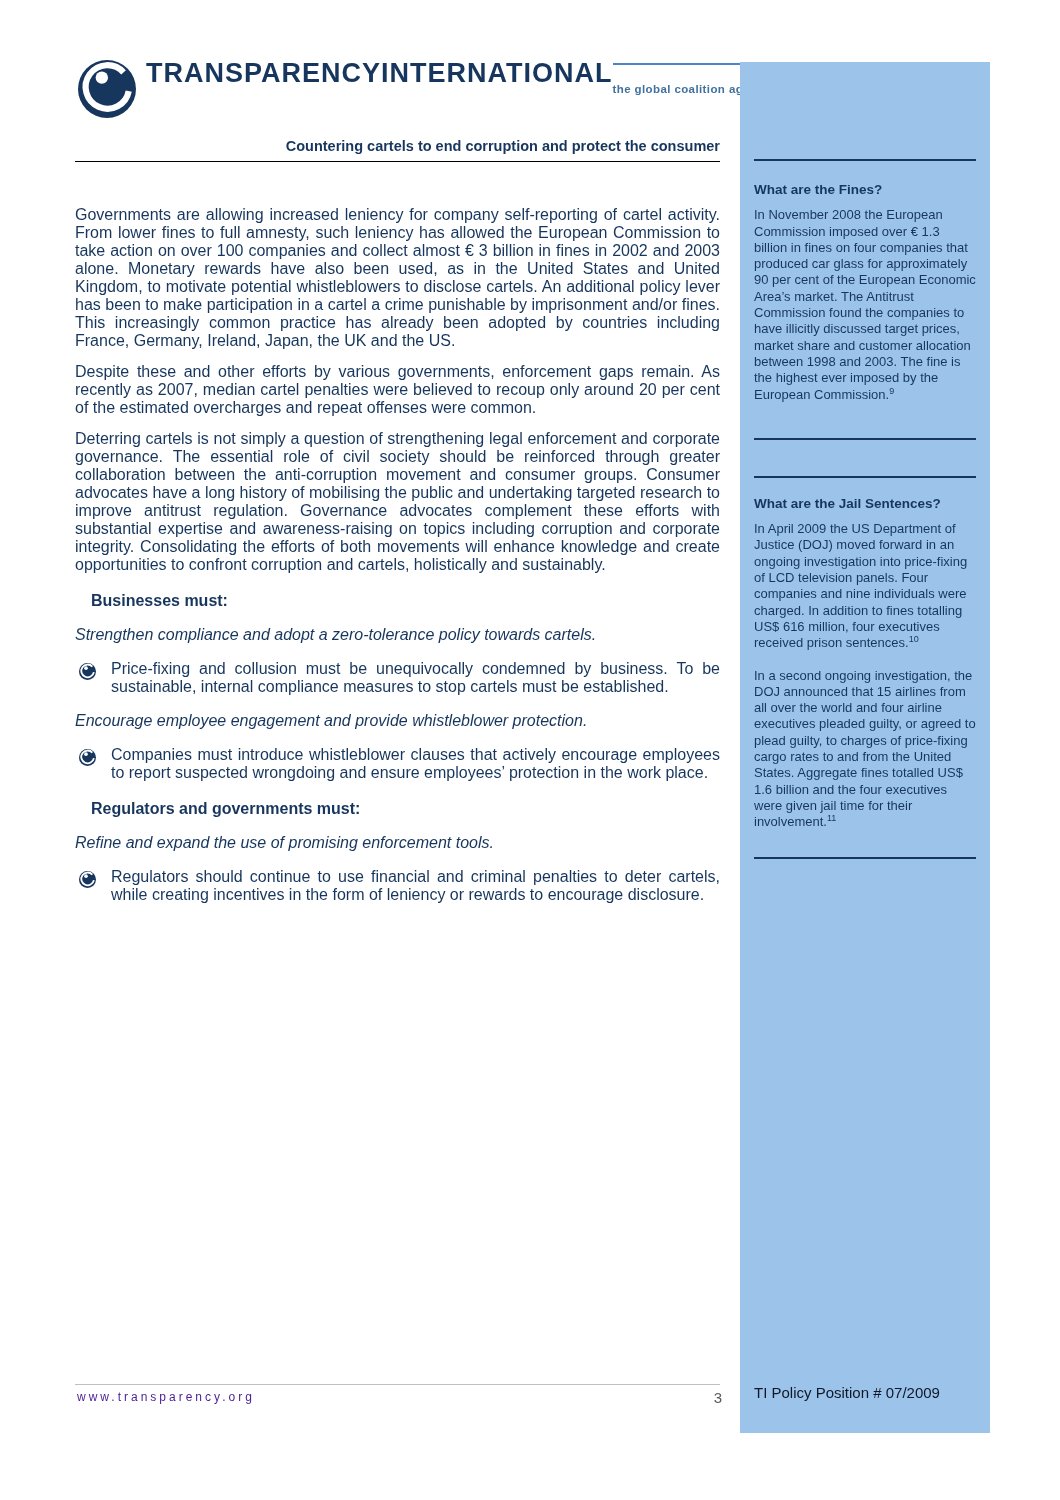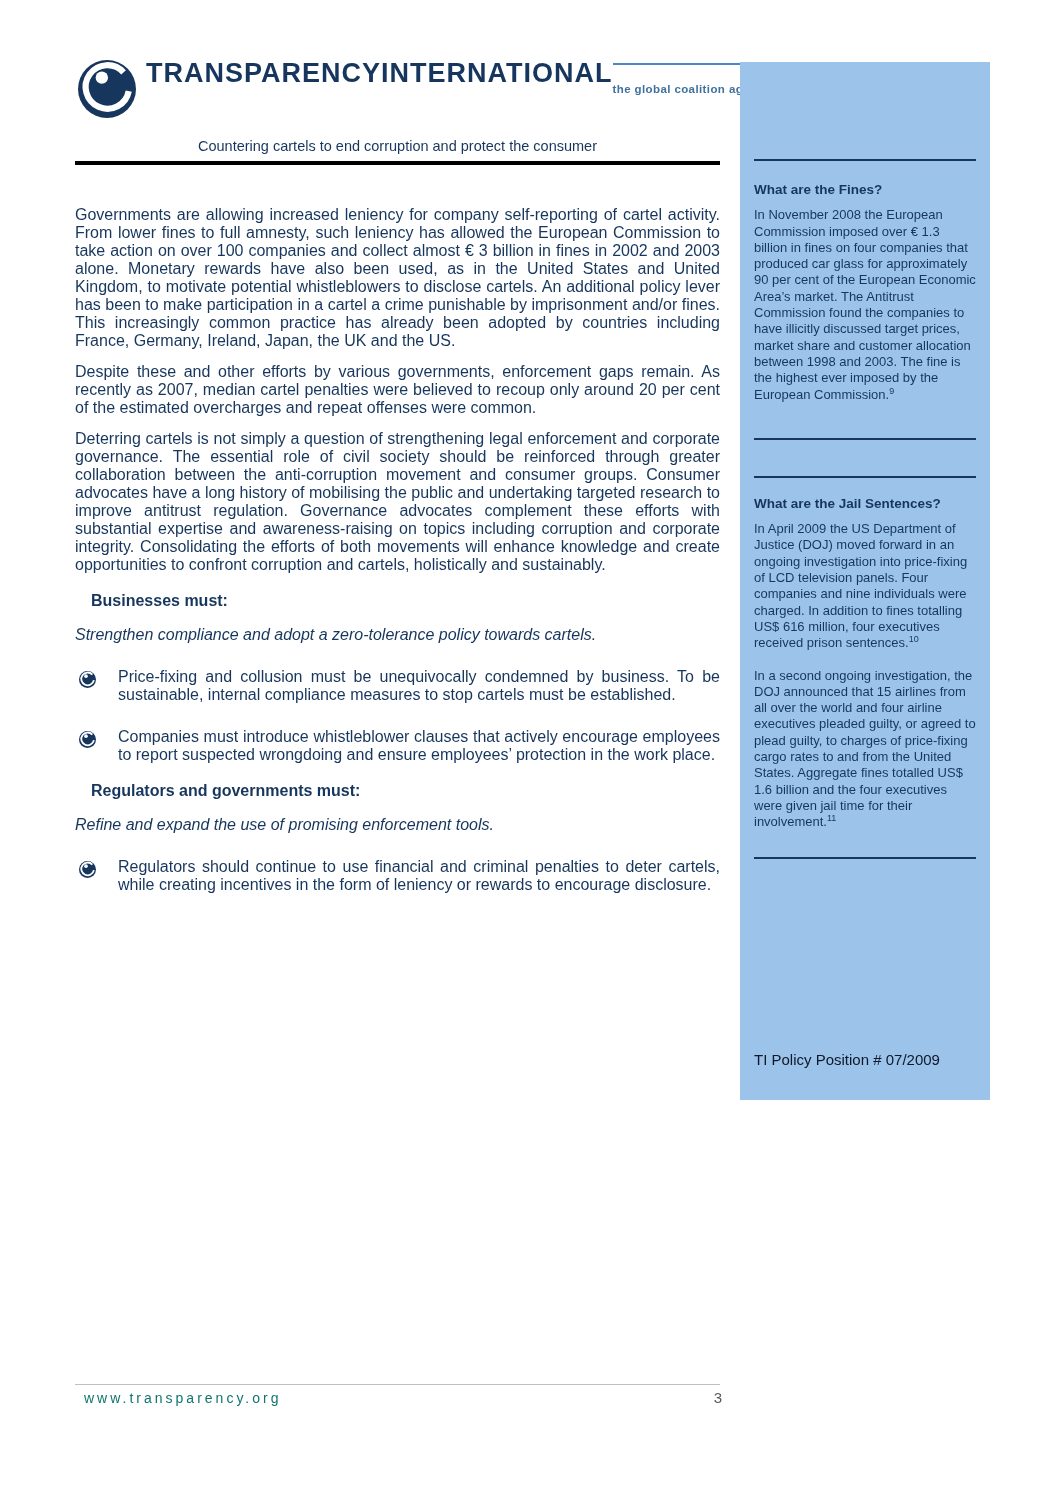--- a/index.html
+++ b/index.html
@@ -17,60 +17,60 @@
   .logo { position: absolute; left: 78px; top: 60px; display: flex; align-items: flex-start; }
   .logo-mark { width: 58px; height: 58px; margin-right: 10px; }
   .logo-text { display: flex; }
   .logo-line { font-size: 27px; font-weight: bold; color: #17365d; line-height: 27px; letter-spacing: 1px; }
   .logo-tagline-wrap { border-top: 2px solid #4a86c8; margin-top: 3px; padding-top: 14px; width: 230px; font-weight: bold; }
   .logo-tagline { font-size: 11.5px; color: #41729f; letter-spacing: 0.4px; }
 
   
   .header-title {
     position: absolute; left: 75px; top: 138px; width: 645px;
-    text-align: center; font-size: 14.5px; font-weight: normal; color: #17365d;
-    padding-bottom: 7px; border-bottom: 4px solid #000000;
+    text-align: right; font-size: 14.5px; font-weight: bold; color: #17365d;
+    padding-bottom: 7px; border-bottom: 1px solid #000000;
   }
 
   
   .main {
     position: absolute; left: 75px; top: 206px; width: 645px;
     color: #17365d; font-size: 16px; line-height: 18px; text-align: justify;
   }
   .body-para { margin-bottom: 13px; }
   .responses-heading { font-size: 20px; font-weight: normal; color: #17365d; margin: 20px 0 14px; text-align: left; }
   .responses-heading .tab { margin-left: 15px; }
   .sub-heading { font-weight: bold; margin: 18px 16px 16px; text-align: left; }
   .lead { font-style: italic; margin: 16px 0 16px; text-align: left; }
-  .bullet { display: flex; margin: 24px 0 16px; gap: 7px; }
+  .bullet { display: flex; margin: 16px 0 16px; }
   .bullet-icon { flex: 0 0 17px; width: 17px; height: 17px; margin: 3px 15px 0 4px; }
   .bullet-text { flex: 1; }
 
   
   .sidebar {
-    position: absolute; left: 740px; top: 62px; width: 250px; height: 1038px;
+    position: absolute; left: 740px; top: 62px; width: 250px; height: 1371px;
     background: #9cc4ea; color: #17365d;
     font-size: 13px; line-height: 16.3px;
     padding: 0 14px;
   }
   .side-rule { border: none; border-top: 2px solid #17365d; height: 0; }
   .rule-1 { margin-top: 97px; }
   .rule-2 { margin-top: 35px; }
   .rule-3 { margin-top: 36px; }
   .rule-4 { margin-top: 26px; }
   .side-heading { font-weight: bold; font-size: 13.5px; margin-top: 21px; }
   .side-heading-2 { margin-top: 18px; }
   .side-body { margin-top: 9px; }
   .side-body-follow { margin-top: 16px; }
   .side-body sup { font-size: 9px; line-height: 0; }
   .sidebar-footer { position: absolute; left: 14px; bottom: 32px; font-size: 15px; color: #0f172a; }
 
   
   .footer-rule { position: absolute; left: 75px; top: 1384px; width: 645px; border-top: 1px solid #c0c0c0; }
-  .footer-url { position: absolute; left: 84px; top: 1390px; font-size: 14px; letter-spacing: 3px; color: #0f766e; }
+  .footer-url { position: absolute; left: 77px; top: 1390px; font-size: 12px; letter-spacing: 3px; color: #4c1d95; }
   .footer-page { position: absolute; left: 700px; top: 1389px; width: 22px; text-align: right; font-size: 15px; color: #595959; }
 </style>
 </head>
 <body>
 
 <div class="page">
 
   <div class="logo">
     <svg class="logo-mark" viewBox="0 0 56 56" aria-hidden="true">
       <circle cx="28" cy="28" r="28" fill="#17365d"></circle>
@@ -100,20 +100,21 @@
     <p class="lead">Strengthen compliance and adopt a zero-tolerance policy towards cartels.</p>
     <div class="bullet">
       <svg class="bullet-icon" viewBox="0 0 56 56" aria-hidden="true">
         <circle cx="28" cy="28" r="28" fill="#17365d"></circle>
         <path d="M44 12 A21 21 0 1 0 49 30" fill="none" stroke="#ffffff" stroke-width="6"></path>
         <circle cx="23" cy="17" r="6" fill="#ffffff"></circle>
       </svg>
       <p class="bullet-text">Price-fixing and collusion must be unequivocally condemned by business. To be sustainable, internal compliance measures to stop cartels must be established.</p>
     </div>
 
+    <p class="lead">Encourage employee engagement and provide whistleblower protection.</p>
     <div class="bullet">
       <svg class="bullet-icon" viewBox="0 0 56 56" aria-hidden="true">
         <circle cx="28" cy="28" r="28" fill="#17365d"></circle>
         <path d="M44 12 A21 21 0 1 0 49 30" fill="none" stroke="#ffffff" stroke-width="6"></path>
         <circle cx="23" cy="17" r="6" fill="#ffffff"></circle>
       </svg>
       <p class="bullet-text">Companies must introduce whistleblower clauses that actively encourage employees to report suspected wrongdoing and ensure employees’ protection in the work place.</p>
     </div>
 
     <p class="sub-heading">Regulators and governments must:</p>

